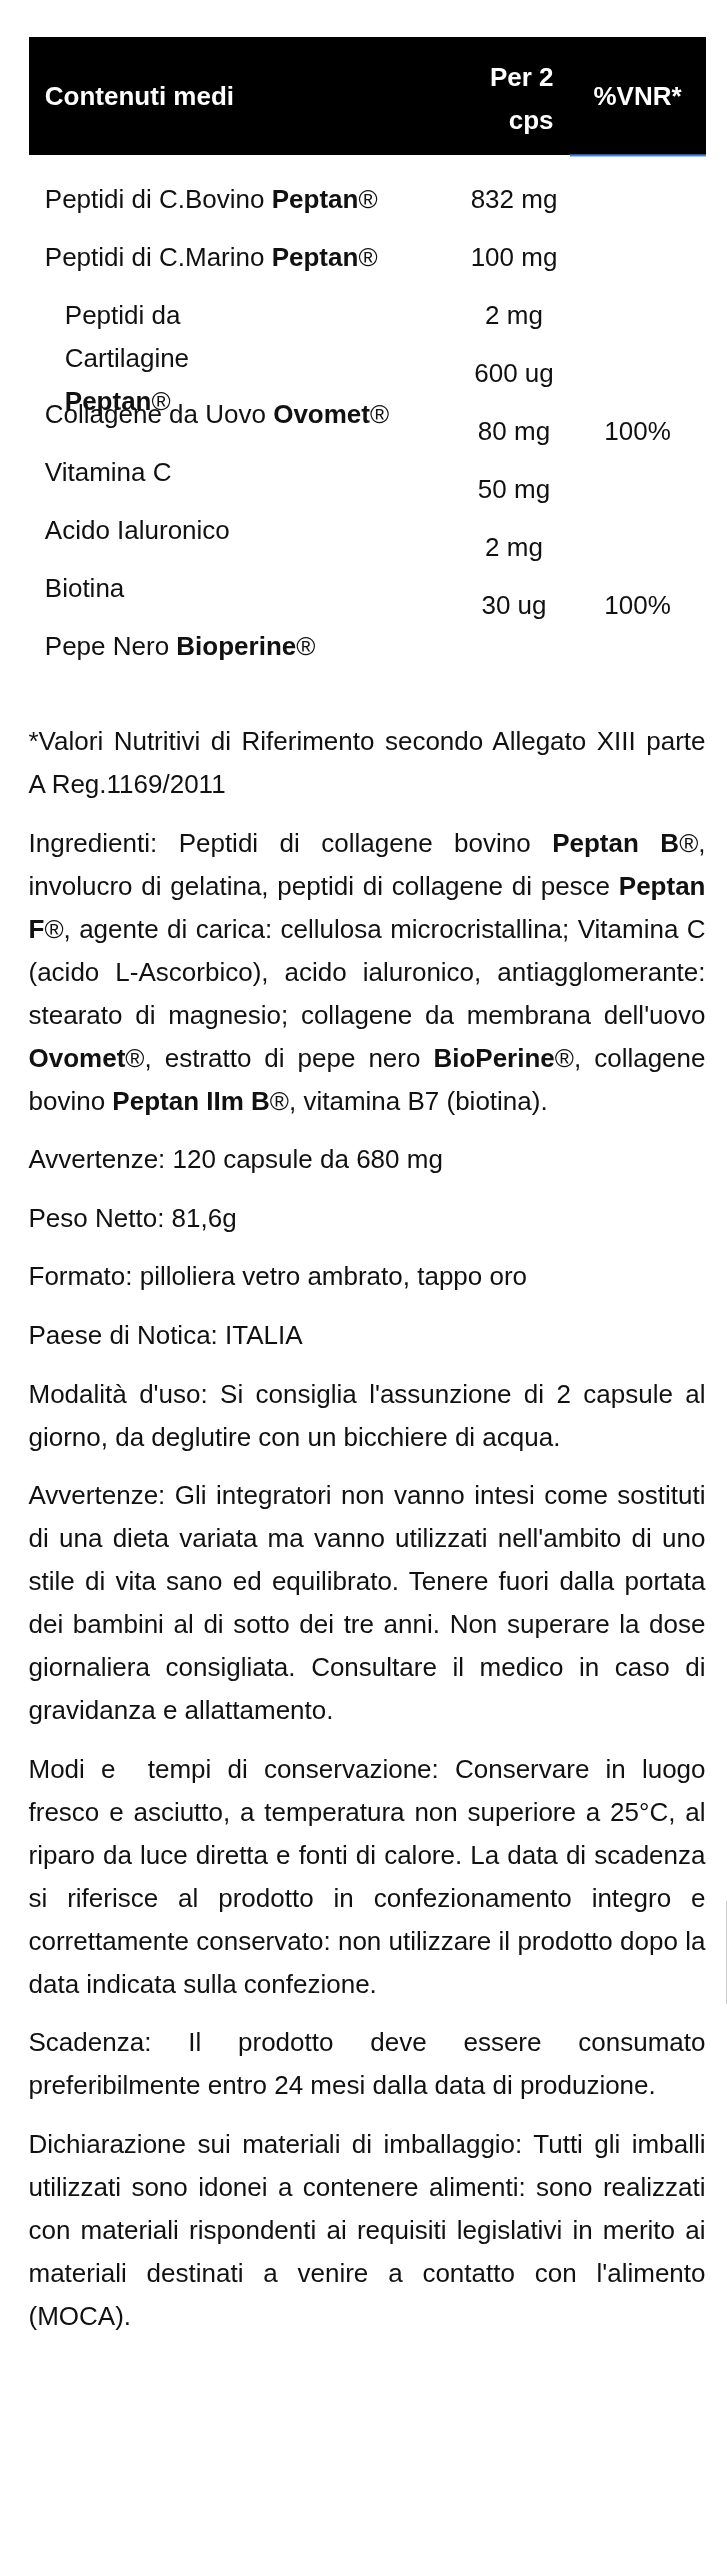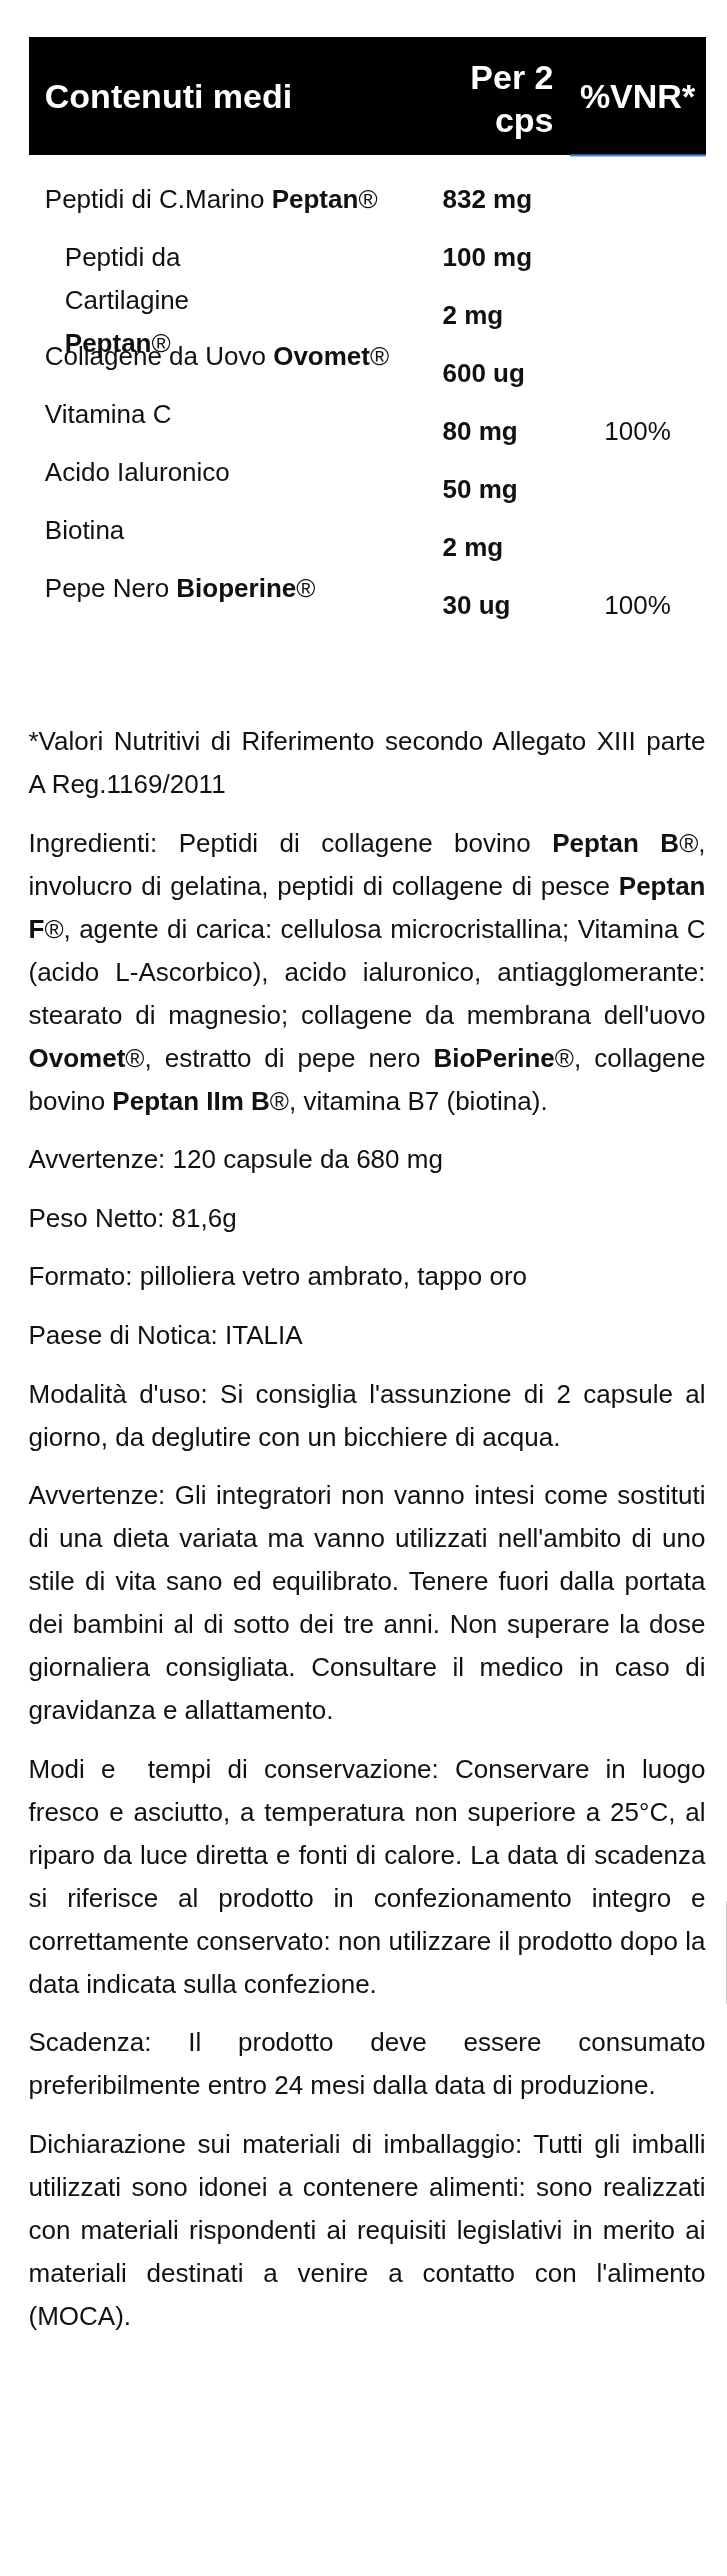--- a/index.html
+++ b/index.html
@@ -10,35 +10,35 @@
     font-family: "Liberation Sans", "DejaVu Sans", sans-serif;
     color: #111111;
     overflow: hidden;
   }
   .page { position: absolute; left: 0; top: 0; width: 727px; height: 2576px; }
 
   
   .table { position: absolute; left: 28.5px; top: 37px; width: 677px; }
   .thead {
     position: relative; height: 118px; background: #000000;
-    color: #ffffff; font-weight: bold; font-size: 34px;
+    color: #ffffff; font-weight: bold; font-size: 26px;
   }
   .th-name { position: absolute; left: 16.3px; top: 0; height: 118px; display: flex; align-items: center; }
   .th-qty { position: absolute; right: 152px; top: 19px; text-align: right; line-height: 43px; width: 109px; }
   .th-vnr { position: absolute; left: 541px; width: 136px; top: 0; height: 118px; display: flex; align-items: center; justify-content: center; }
   .th-accent {
     position: absolute; left: 541px; width: 136px; bottom: -2px; height: 3.4px;
     background: linear-gradient(#1f3f78, #5b8fd0 60%, #cfe7ff);
   }
 
   .tbody { position: relative; height: 537px; font-size: 26px; }
   .col-names { position: absolute; left: 16.3px; top: 15px; width: 408px; }
   .name-row { height: 58px; line-height: 58px; white-space: nowrap; }
   .name-row.wrap { height: 99px; line-height: 43px; white-space: normal; padding-top: 8.2px; box-sizing: border-box; margin-left: 20px; }
-  .col-qty { position: absolute; left: 414px; width: 111px; top: 15px; text-align: left; font-weight: bold; }
+  .col-qty { position: absolute; left: 430px; width: 111px; top: 15px; text-align: center; }
   .qty-row { height: 58px; line-height: 58px; white-space: nowrap; }
   .col-vnr { position: absolute; left: 541px; width: 136px; top: 15px; text-align: center; }
   .vnr-row { height: 58px; line-height: 58px; }
   b, .b { font-weight: bold; }
 
   
   .text { position: absolute; left: 28.5px; width: 677px; font-size: 26px; line-height: 43px; text-align: justify; }
   .para { margin: 0 0 15.6px 0; }
   .para .label { font-weight: normal; }
   .footnote { top: 720px; }
@@ -56,20 +56,21 @@
       <div class="th-qty">
         <div>Per 2</div>
         <div>cps</div>
       </div>
       <div class="th-vnr">%VNR*</div>
       <div class="th-accent"></div>
     </div>
 
     <div class="tbody">
       <div class="col-names">
+        <div class="name-row"><span>Peptidi di C.Bovino </span><b>Peptan</b><span>®</span></div>
         <div class="name-row"><span>Peptidi di C.Marino </span><b>Peptan</b><span>®</span></div>
         <div class="name-row wrap" style="width:231px"><span>Peptidi da Cartilagine </span><b>Peptan</b><span>®</span></div>
         <div class="name-row"><span>Collagene da Uovo </span><b>Ovomet</b><span>®</span></div>
         <div class="name-row"><span>Vitamina C</span></div>
         <div class="name-row"><span>Acido Ialuronico</span></div>
         <div class="name-row"><span>Biotina</span></div>
         <div class="name-row"><span>Pepe Nero </span><b>Bioperine</b><span>®</span></div>
       </div>
 
       <div class="col-qty">

